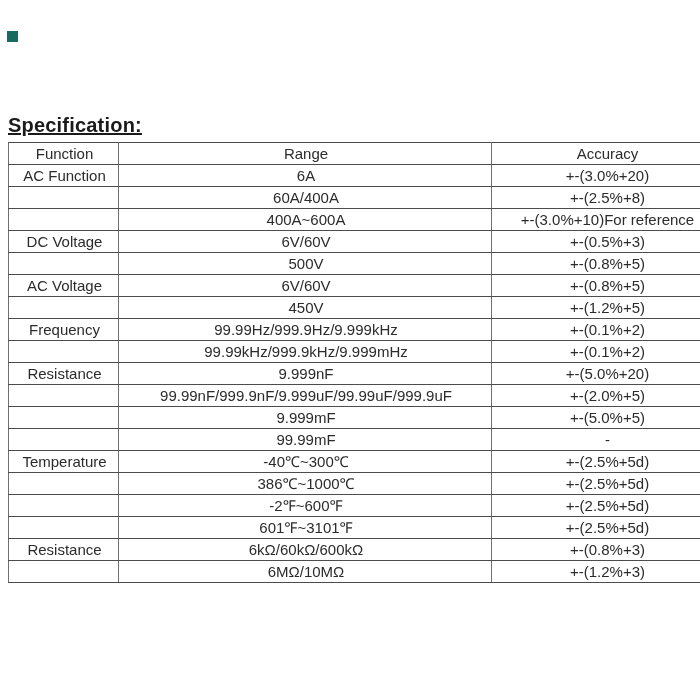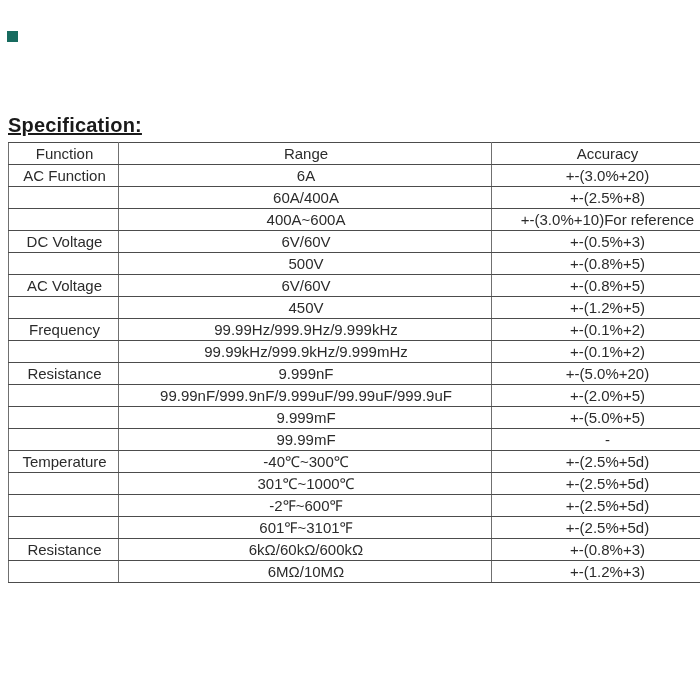--- a/index.html
+++ b/index.html
@@ -156,21 +156,21 @@
           <td>99.99mF</td>
           <td>-</td>
         </tr>
         <tr>
           <td>Temperature</td>
           <td>-40℃~300℃</td>
           <td>+-(2.5%+5d)</td>
         </tr>
         <tr>
           <td></td>
-          <td>301℃~1000℃</td>
+          <td>386℃~1000℃</td>
           <td>+-(2.5%+5d)</td>
         </tr>
         <tr>
           <td></td>
           <td>-2℉~600℉</td>
           <td>+-(2.5%+5d)</td>
         </tr>
         <tr>
           <td></td>
           <td>601℉~3101℉</td>

